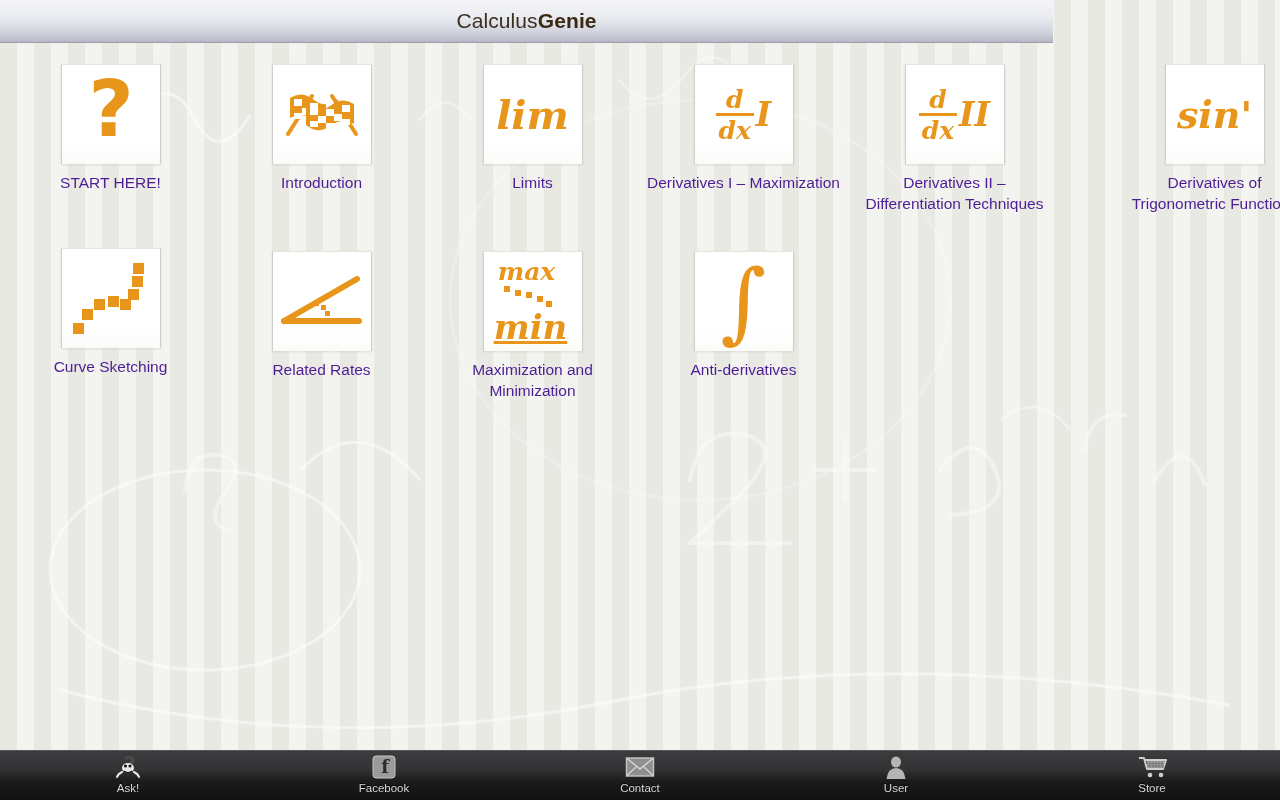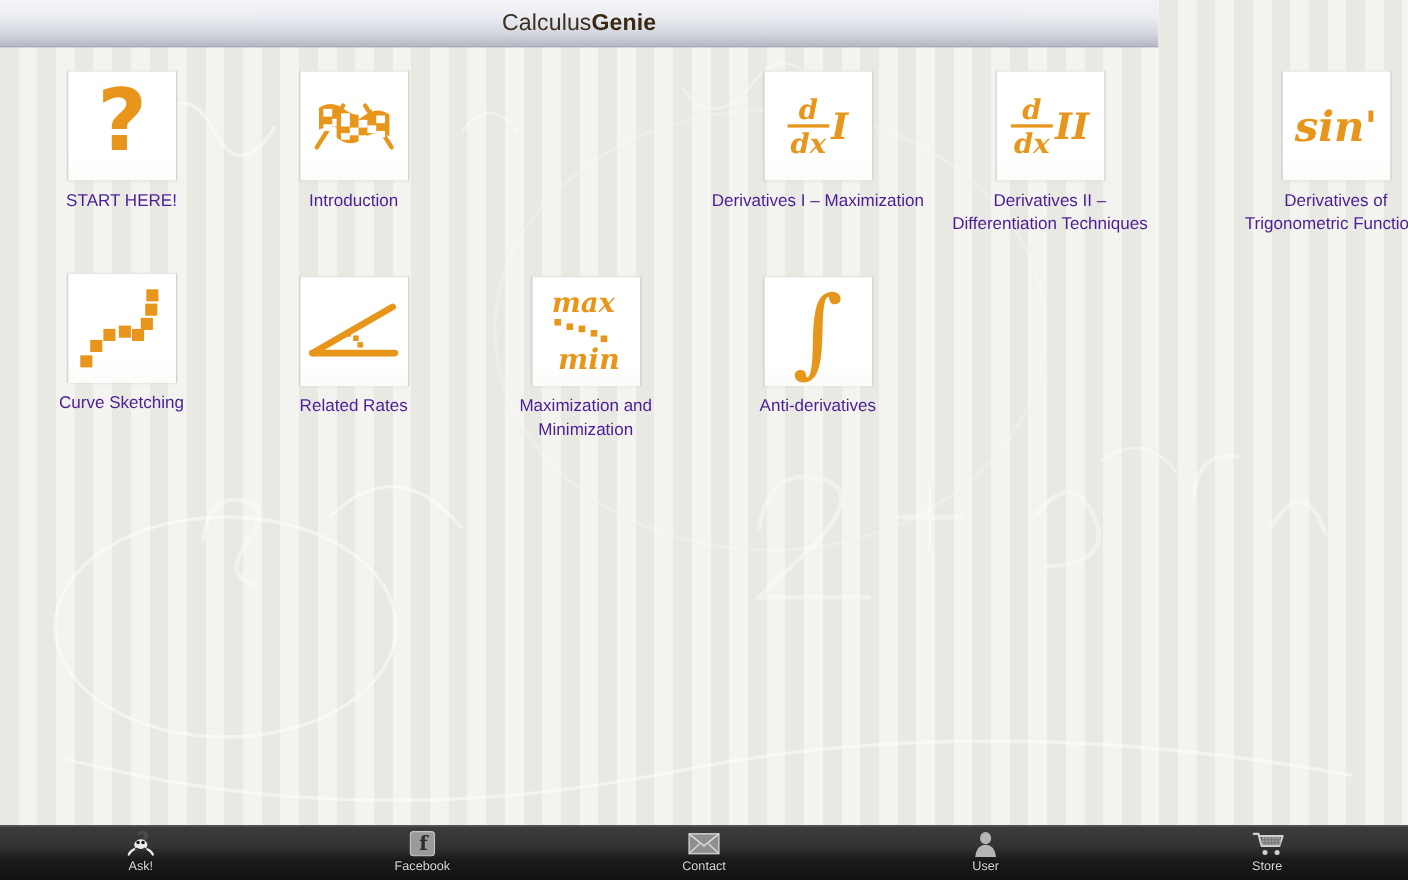--- a/index.html
+++ b/index.html
@@ -174,20 +174,26 @@
               <rect x="60" y="29" width="8" height="6"></rect>
             <rect x="44" y="33" width="8" height="6"></rect>
               <rect x="28" y="31" width="8" height="6"></rect>
           </g>
         </g>
       </svg>
     </div>
     <div class="tile-label">Introduction</div>
   </div>
 
+  <div class="tile-cell" style="left:427px; top:21px;">
+    <div class="tile-icon-box">
+      <span class="math-glyph" style="font-size:40px;">lim</span>
+    </div>
+    <div class="tile-label">Limits</div>
+  </div>
 
   <div class="tile-cell" style="left:638px; top:21px;">
     <div class="tile-icon-box">
       <div class="dfrac-wrap">
         <span class="frac">
           <span class="num math-glyph">d</span>
           <span class="bar"></span>
           <span class="den math-glyph">dx</span>
         </span>
         <span class="math-glyph roman">I</span>
@@ -258,21 +264,21 @@
         <span class="math-glyph" style="font-size:25px; align-self:flex-start; margin-left:4px;">max</span>
         <svg width="70" height="26" viewBox="0 0 70 26">
           <g fill="#e8961b">
             <rect x="6" y="2" width="6" height="6"></rect>
             <rect x="17" y="6" width="6" height="6"></rect>
             <rect x="28" y="8" width="6" height="6"></rect>
             <rect x="39" y="12" width="6" height="6"></rect>
             <rect x="48" y="17" width="6" height="6"></rect>
           </g>
         </svg>
-        <span class="math-glyph" style="font-size:26px; align-self:flex-end; margin-right:4px;">min</span>
+        <span class="math-glyph" style="font-size:34px; align-self:flex-end; margin-right:4px;text-decoration:underline;">min</span>
       </div>
     </div>
     <div class="tile-label">Maximization and
 Minimization</div>
   </div>
 
   <div class="tile-cell" style="left:638px; top:208px;">
     <div class="tile-icon-box">
       <span class="math-glyph" style="font-size:88px; font-weight:normal;">∫</span>
     </div>

